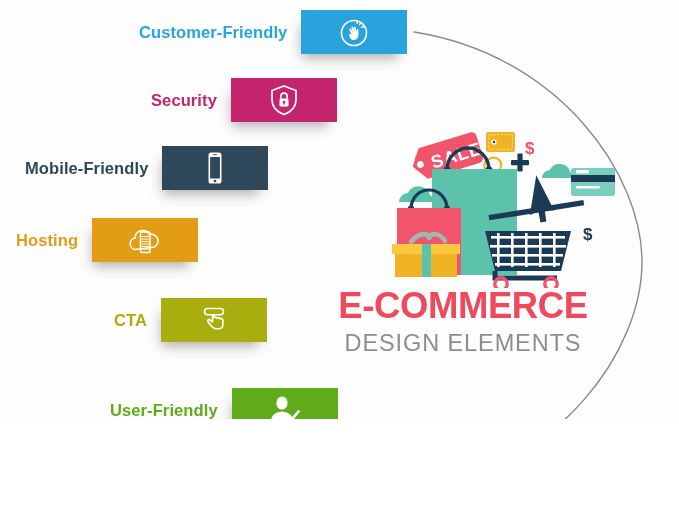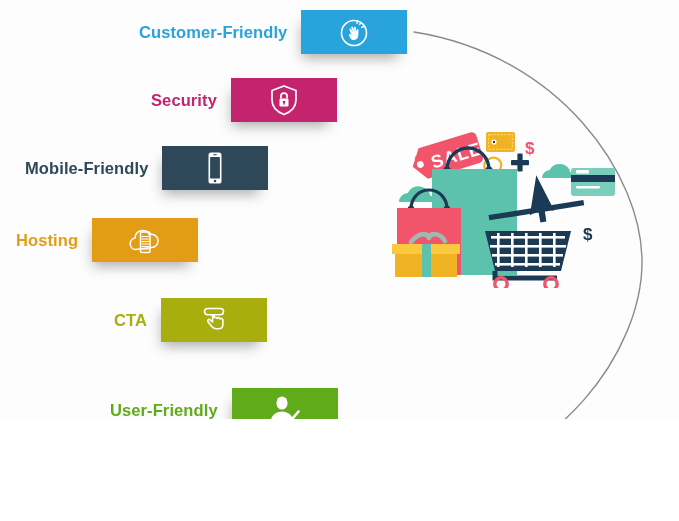--- a/index.html
+++ b/index.html
@@ -233,14 +233,18 @@
           <rect x="154" y="115" width="2.6" height="34"></rect>
           <rect x="168" y="115" width="2.6" height="34"></rect>
         </g>
         <path d="M110 153 v7 h62" fill="none" stroke="#1b3a55" stroke-width="5"></path>
         <circle cx="116" cy="166" r="6.2" fill="none" stroke="#f2556b" stroke-width="3.4"></circle>
         <circle cx="166" cy="166" r="6.2" fill="none" stroke="#f2556b" stroke-width="3.4"></circle>
       </g>
     </svg>
   </div>
 
+  <div class="title-wrap">
+    <div class="title-main" style="color:#ee4a5e;">E-COMMERCE</div>
+    <div class="title-sub" style="color:#8d8d8d;">DESIGN ELEMENTS</div>
+  </div>
 
 </div>
 
 </body></html>

